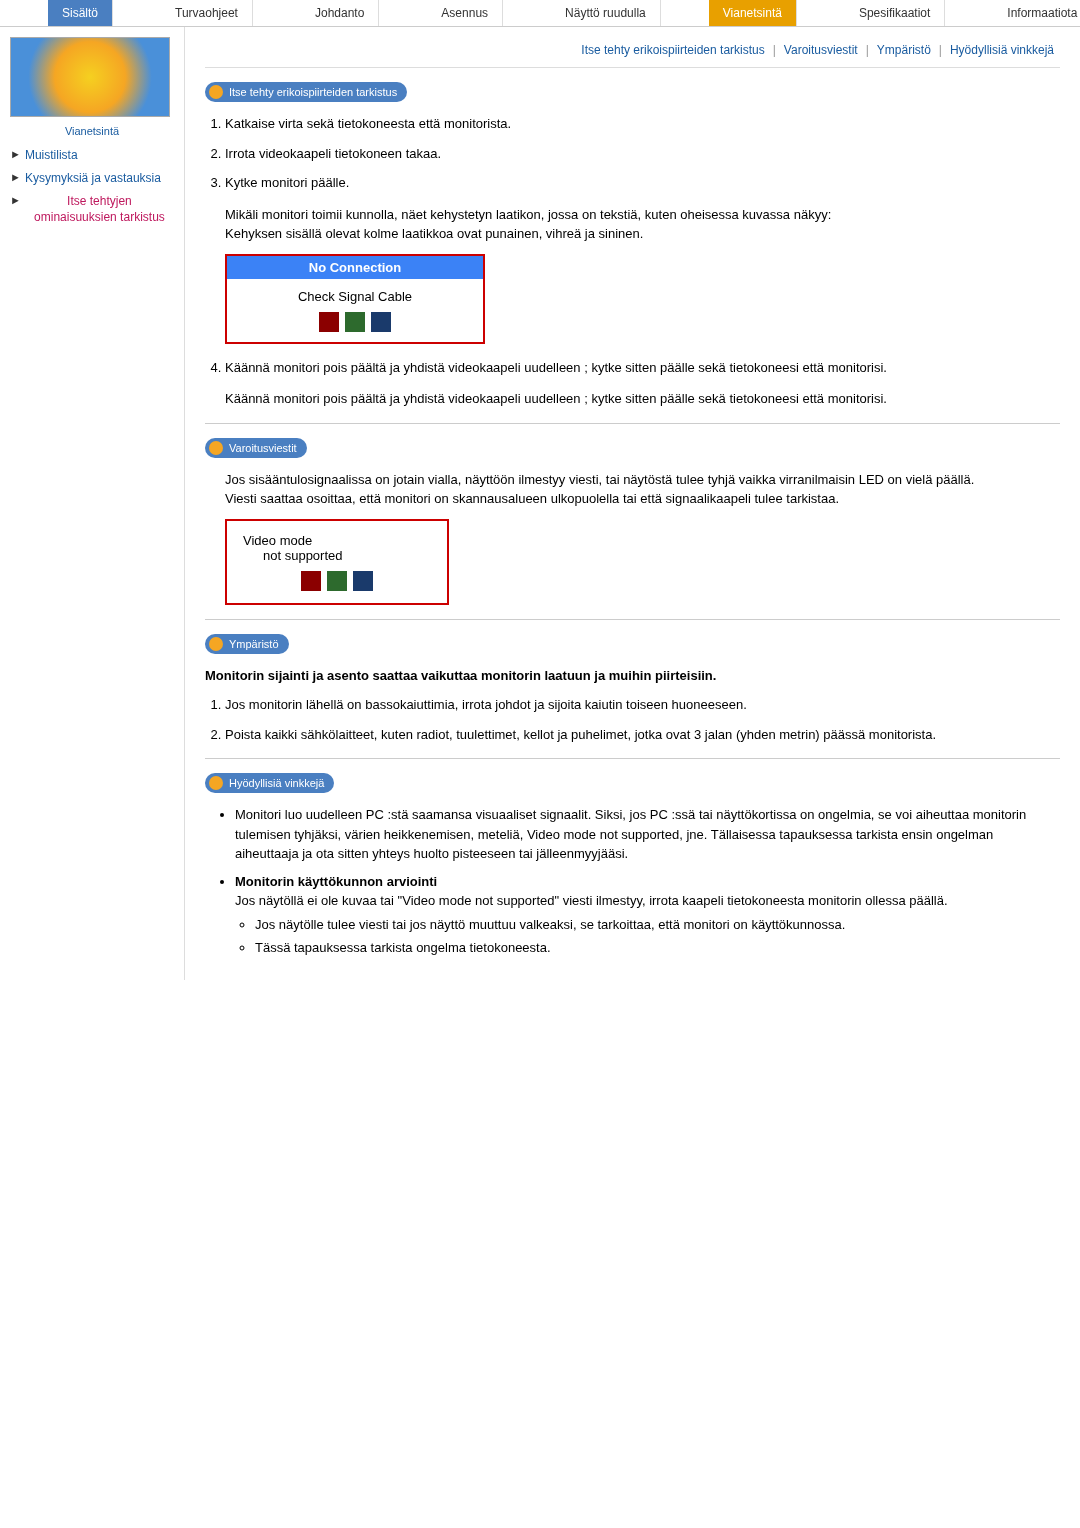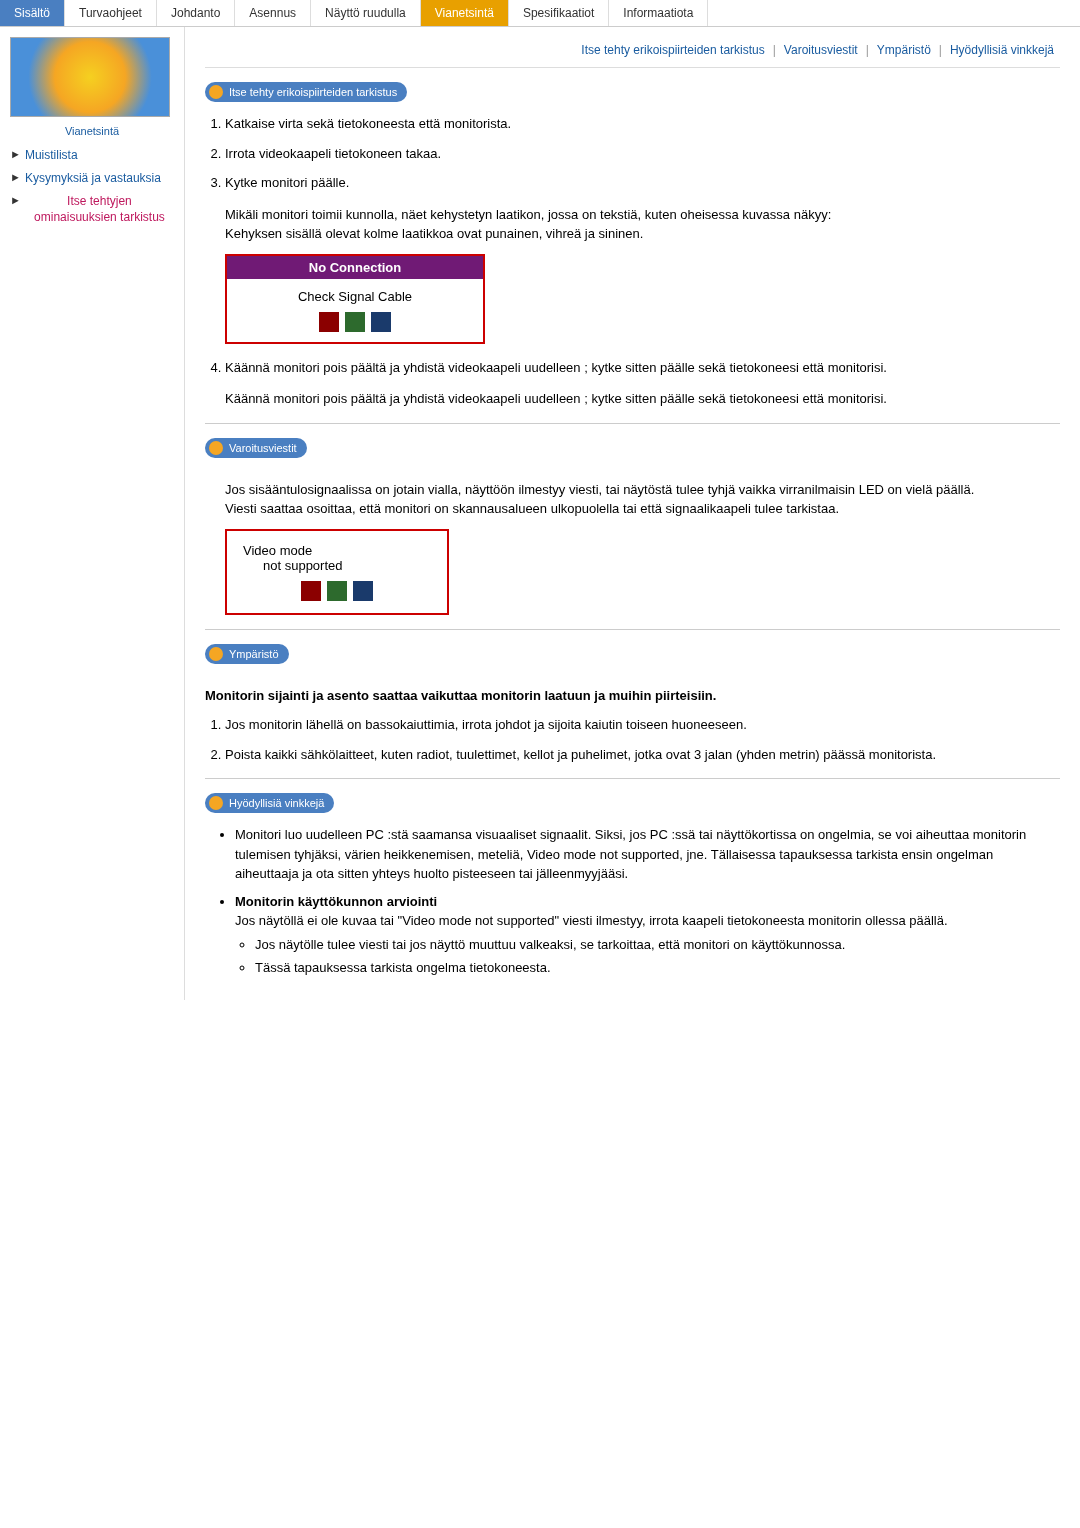--- a/index.html
+++ b/index.html
@@ -19,20 +19,21 @@
       border-bottom: 1px solid #ccc;
       padding: 0;
     }
     .nav-item {
       padding: 6px 14px;
       font-size: 12px;
       color: #333;
       cursor: pointer;
       white-space: nowrap;
       border-right: 1px solid #ddd;
+      margin-left: 48px;
     }
     .nav-item.active {
       background: #4a7fc1;
       color: #fff;
     }
     .nav-item.highlighted {
       background: #e8a000;
       color: #fff;
     }
 
@@ -159,32 +160,31 @@
       line-height: 1.5;
       font-size: 13px;
     }
 
     
     .content-p {
       font-size: 13px;
       line-height: 1.5;
       margin-bottom: 10px;
       padding-left: 20px;
-      margin-top: 10px;
     }
 
     
     .no-connection-box {
       border: 2px solid #cc0000;
       width: 260px;
       margin: 10px 20px 14px 20px;
       background: #fff;
     }
     .no-connection-header {
-      background: #701a75;
+      background: #3b82f6;
       color: #fff;
       text-align: center;
       font-size: 13px;
       font-weight: bold;
       padding: 4px 0;
     }
     .no-connection-body {
       padding: 10px;
       text-align: center;
     }

